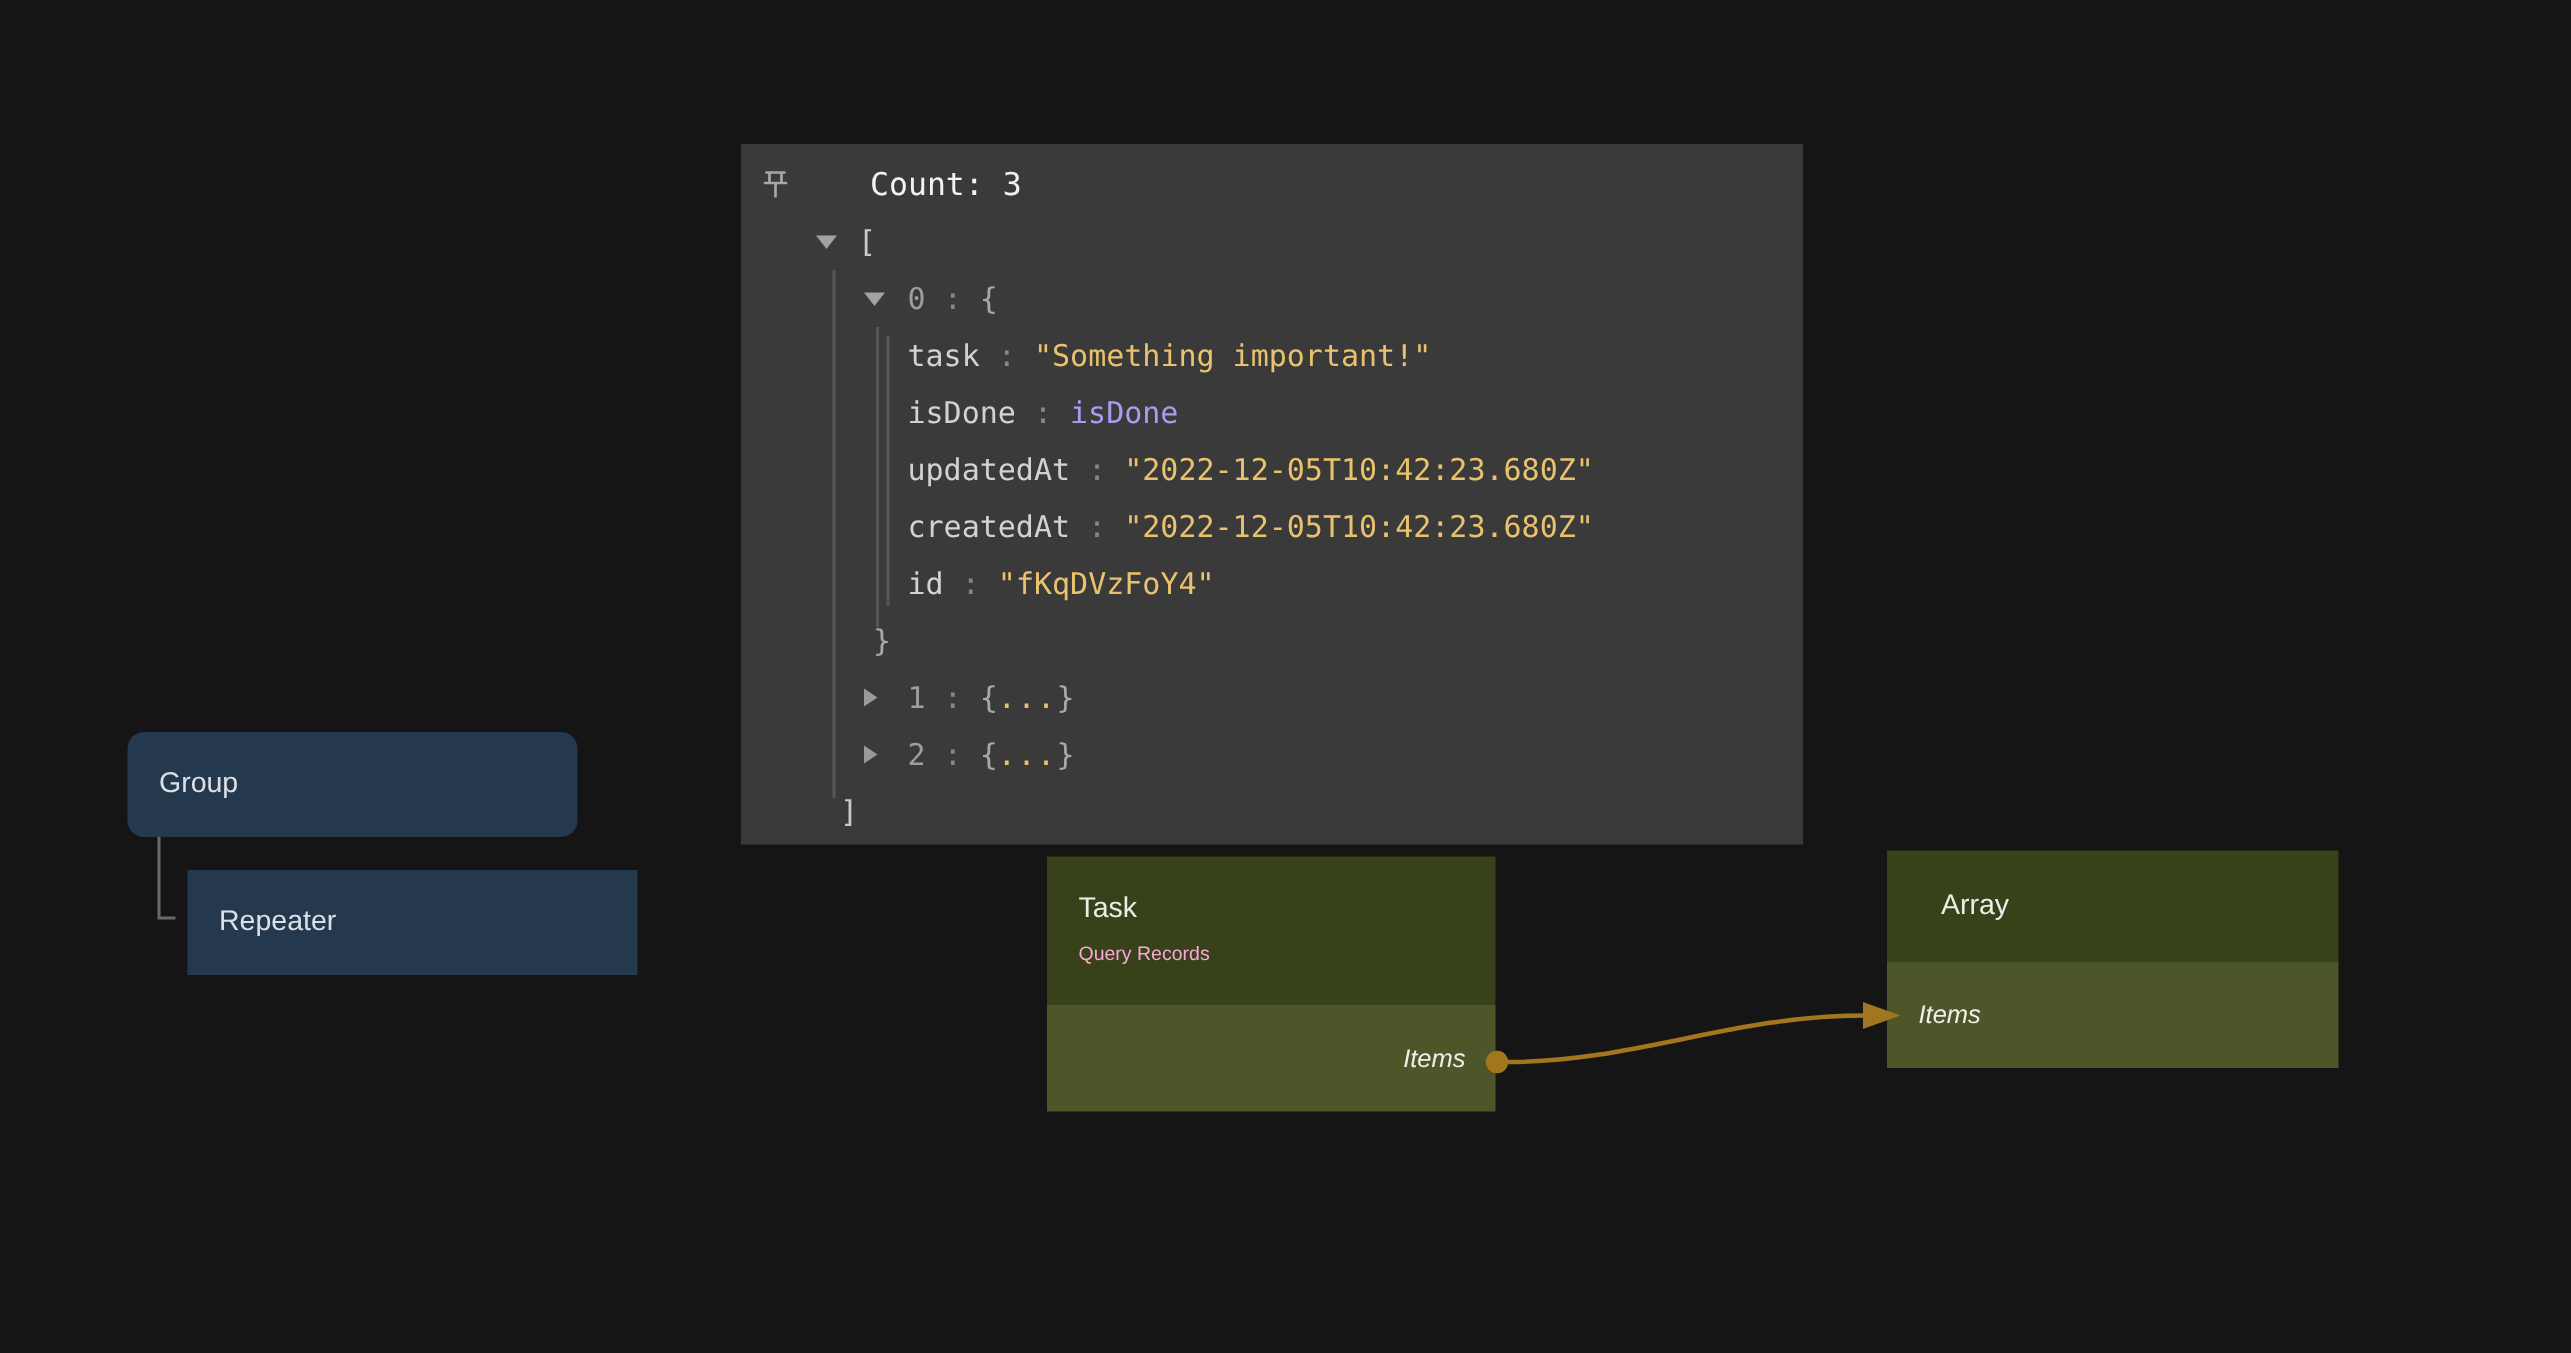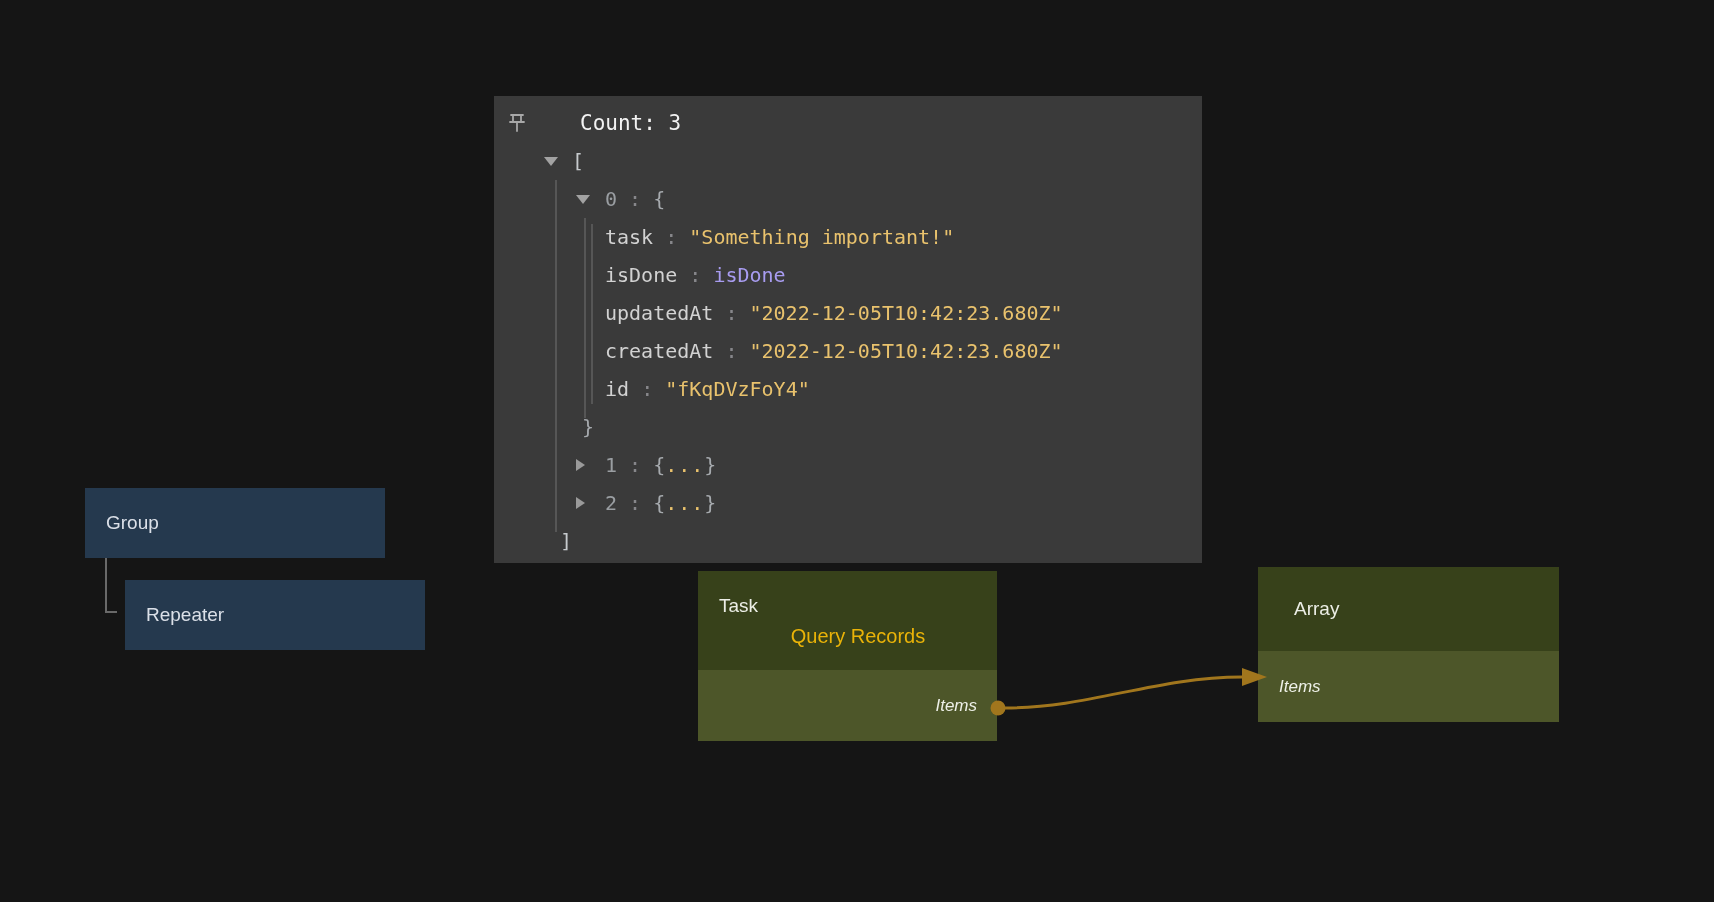--- a/index.html
+++ b/index.html
@@ -5,35 +5,35 @@
   html,body{margin:0;padding:0;background:#151515;}
   .canvas{position:relative;width:1714px;height:902px;background:#151515;overflow:hidden;
           font-family:"Liberation Sans",sans-serif;}
 
   
   svg.wires{position:absolute;left:0;top:0;z-index:5;pointer-events:none;}
 
   
   .bnode{position:absolute;background:#25394e;color:#dbe0e8;font-size:19px;
          display:flex;align-items:center;padding-left:21px;box-sizing:border-box;z-index:2;}
-  .bnode.group{left:85px;top:488px;width:300px;height:70px;}
+  .bnode.group{left:85px;top:488px;width:300px;height:70px;border-radius:11px;}
   .bnode.repeater{left:125px;top:580px;width:300px;height:70px;}
 
   
   .onode{position:absolute;box-sizing:border-box;z-index:2;}
   .onode .hdr{background:#37411a;box-sizing:border-box;padding-left:21px;
               display:flex;flex-direction:column;justify-content:center;}
   .onode .bdy{background:#4d5629;position:relative;box-sizing:border-box;font-style:italic;}
   .onode .title{color:#eceee6;font-size:19px;line-height:30px;}
-  .onode .subtitle{color:#eab308;font-size:20px;line-height:30px;text-align:center;}
+  .onode .subtitle{color:#f9a8d4;font-size:13px;line-height:30px;}
   .onode.task{left:698px;top:571px;width:299px;height:170px;}
   .onode.task .hdr{height:99px;}
   .onode.task .bdy{height:71px;}
   .onode.array{left:1258px;top:567px;width:301px;height:145px;}
-  .onode.array .hdr{height:84px;padding-left:36px;}
+  .onode.array .hdr{height:74px;padding-left:36px;}
   .onode.array .bdy{height:71px;}
   .port-label{position:absolute;color:#eef0e8;font-size:17px;top:50%;transform:translateY(-50%);}
   .port-label.out{right:20px;}
   .port-label.in{left:21px;}
 
   
   .panel{position:absolute;left:494px;top:96px;width:708px;height:467px;background:#3a3a3a;
          z-index:3;font-family:"DejaVu Sans Mono",monospace;}
   .count-row{position:absolute;left:0;top:8px;height:38px;width:100%;}
   .pin{position:absolute;left:12px;top:7px;}

